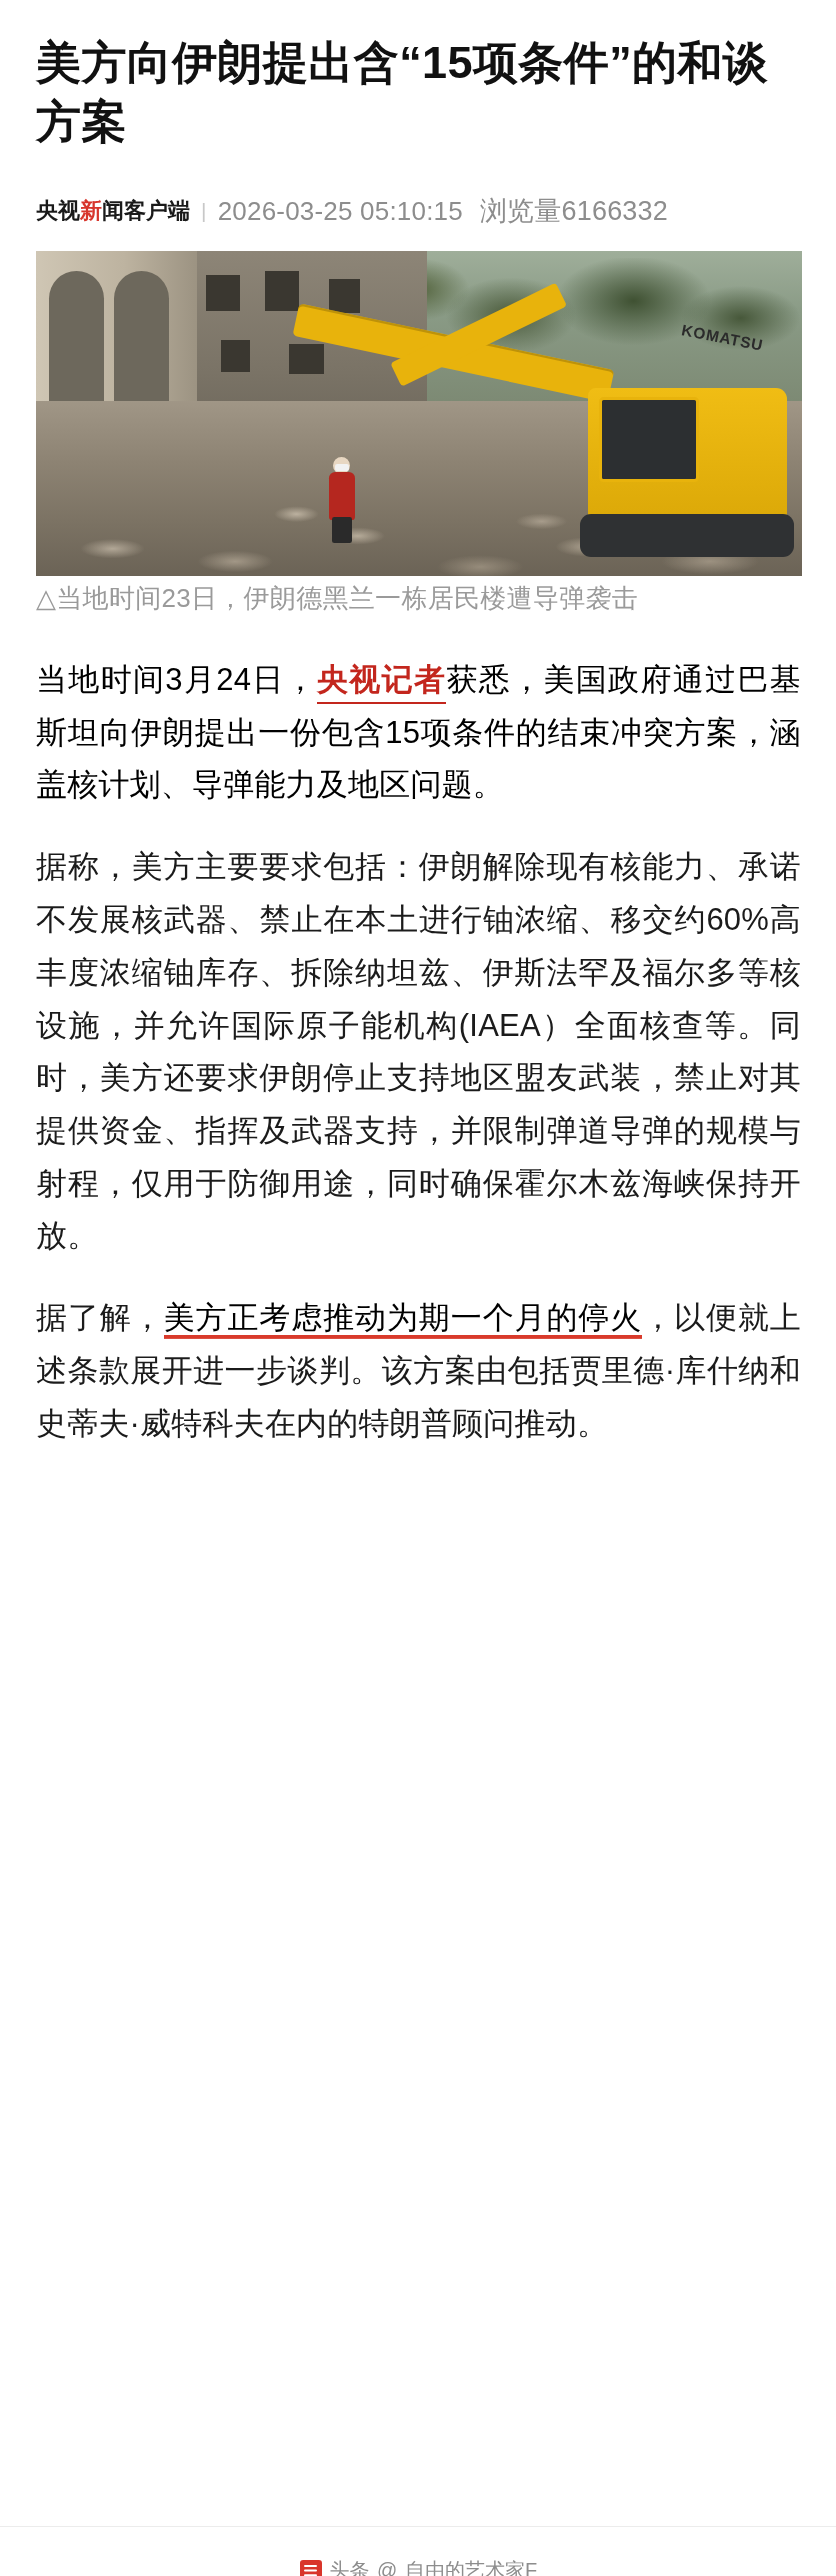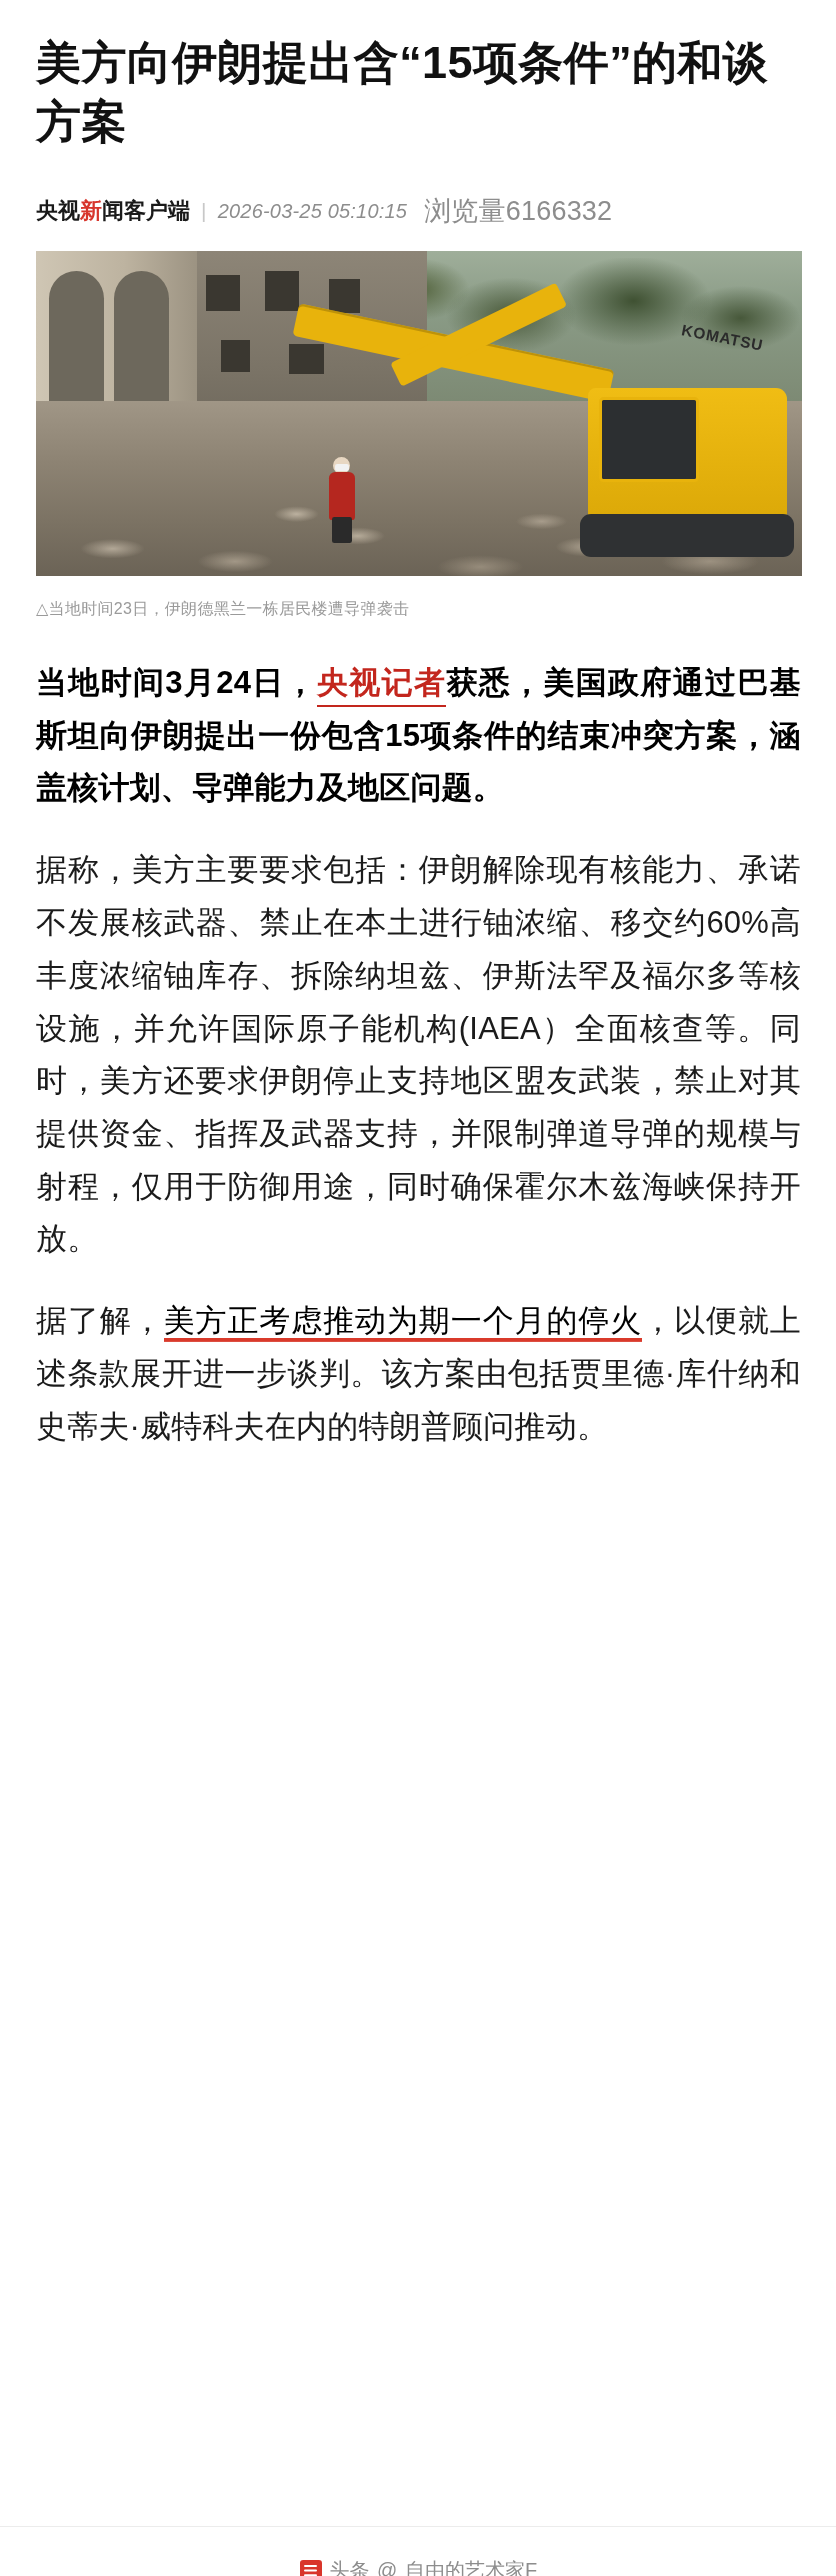--- a/index.html
+++ b/index.html
@@ -53,22 +53,21 @@
     color: #d7352c;
     font-weight: 700;
   }
   .meta-divider {
     color: #c8c8c8;
     margin: 0 11px;
     font-weight: 400;
   }
   .meta-text {
     color: #8d8d8d;
-    font-size: 20px;
-    font-style: italic;
+    font-size: 26px;
   }
   .meta-views {
     color: #8d8d8d;
     font-size: 27px;
     margin-left: 17px;
   }
   .figure {
     margin-top: 22px;
     width: 766px;
   }
@@ -179,22 +178,22 @@
   }
   .person .body {
     position: absolute; left: 1.5px; top: 15.5px; width: 26px; height: 48px;
     background: #b5271f; border-radius: 6.2px 6.2px 3.1px 3.1px;
   }
   .person .legs {
     position: absolute; left: 4.6px; top: 60px; width: 20px; height: 26px;
     background: #2a2a2a; border-radius: 2.3px;
   }
   .caption {
-    margin-top: 21px;
-    font-size: 16px;
+    margin-top: 3px;
+    font-size: 26px;
     color: #9a9a9a;
     letter-spacing: 0.3px;
     line-height: 1.5;
   }
   .body-copy {
     margin-top: 36px;
   }
   p.para {
     font-size: 31px;
     line-height: 1.70;
@@ -208,21 +207,21 @@
     font-weight: 700;
     color: #111111;
   }
   .link-red {
     color: #c3261d;
     font-weight: 700;
     border-bottom: 2.3px solid #c3261d;
     padding-bottom: 5px;
   }
   .bold-black {
-    font-weight: 700;
+    font-weight: 400;
     color: #000000;
   }
   .underline-red {
     font-weight: 400;
     color: #000000;
     background-image: linear-gradient(#d93a2b, #d93a2b);
     background-repeat: no-repeat;
     background-size: 100% 3.9px;
     background-position: 0 100%;
     padding-bottom: 3.9px;

